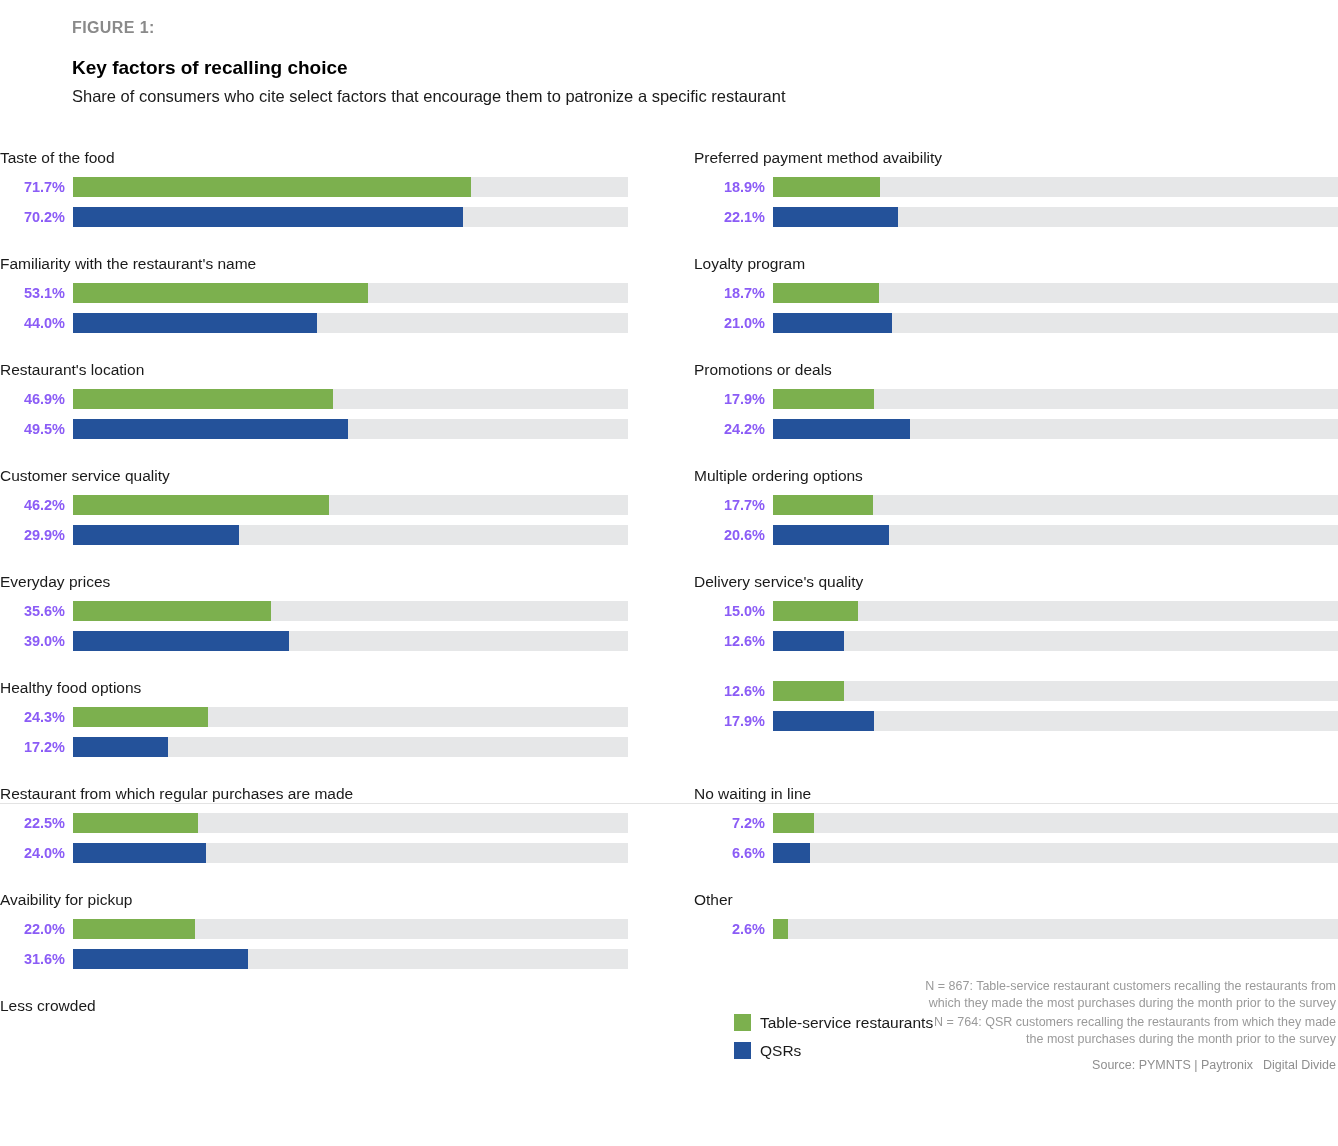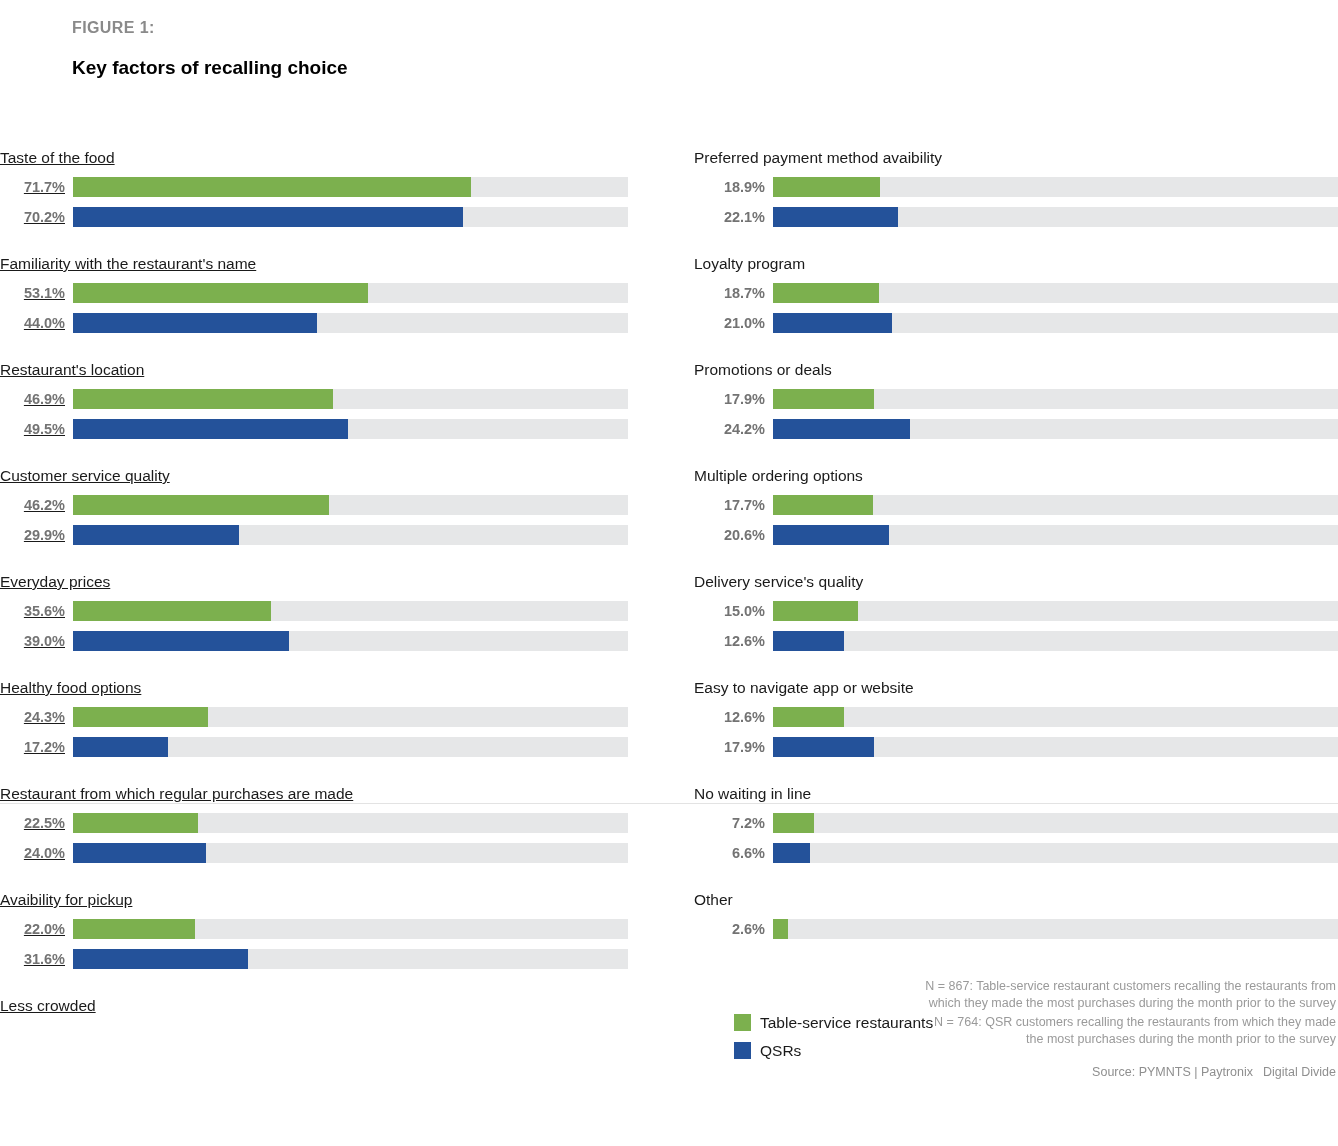--- a/index.html
+++ b/index.html
@@ -57,21 +57,21 @@
   .columns {
     position: absolute;
     left: 0;
     top: 148px;
     width: 1338px;
   }
   .column {
     position: absolute;
     top: 0;
   }
-  .column-left  { left: 0px;   width: 628px; text-decoration: underline; }
+  .column-left  { left: 0px;   width: 628px; }
   .column-right { left: 694px; width: 644px; }
 
   .group {
     position: relative;
     height: 106px;
   }
   .group-label {
     font-size: 15.5px;
     color: #1a1a1a;
     line-height: 19px;
@@ -79,21 +79,21 @@
     height: 26px;
   }
   .bar-row {
     display: flex;
     align-items: center;
     height: 25px;
   }
   .bar-value {
     font-size: 14.5px;
     font-weight: bold;
-    color: #737373;
+    color: #8b5cf6;
     text-align: right;
     padding-right: 8px;
     box-sizing: border-box;
     line-height: 20px;
     white-space: nowrap;
   }
   .column-left  .bar-value { width: 73px; }
   .column-right .bar-value { width: 79px; }
 
   .bar-track {
@@ -148,21 +148,21 @@
     width: 420px;
     text-align: right;
   }
   .footnote-block {
     font-size: 12.5px;
     color: #9a9a9a;
     line-height: 17px;
   }
   .footnote-block + .footnote-block { margin-top: 2px; }
   .source-line {
-    margin-top: 16px;
+    margin-top: 9px;
     font-size: 12.5px;
     color: #8f8f8f;
     line-height: 17px;
   }
   .source-sep { display: inline-block; width: 10px; }
 
   .bottom-rule {
     position: absolute;
     left: 0;
     bottom: 0;
@@ -172,20 +172,21 @@
   }
 </style>
 </head>
 <body>
 
 <div class="figure-root">
 
   <div class="header">
     <div class="figure-eyebrow">FIGURE 1:</div>
     <div class="figure-title">Key factors of recalling choice</div>
+    <div class="figure-subtitle">Share of consumers who cite select factors that encourage them to patronize a specific restaurant</div>
   </div>
 
   <div class="columns">
     <div class="column column-left" id="col-left">
         <div class="group">
           <div class="group-label">Taste of the food</div>
           <div class="bar-row">
             <div class="bar-value">71.7%</div>
             <div class="bar-track">
               <div class="bar-fill series-a" style="width: 71.7%;"></div>
@@ -391,21 +392,20 @@
           </div>
           <div class="row-gap"></div>
           <div class="bar-row">
             <div class="bar-value">12.6%</div>
             <div class="bar-track">
               <div class="bar-fill series-b" style="width: 12.6%;"></div>
             </div>
           </div>
         </div>
         <div class="group">
-          <div class="group-label">Easy to navigate app or website</div>
           <div class="bar-row">
             <div class="bar-value">12.6%</div>
             <div class="bar-track">
               <div class="bar-fill series-a" style="width: 12.6%;"></div>
             </div>
           </div>
           <div class="row-gap"></div>
           <div class="bar-row">
             <div class="bar-value">17.9%</div>
             <div class="bar-track">

